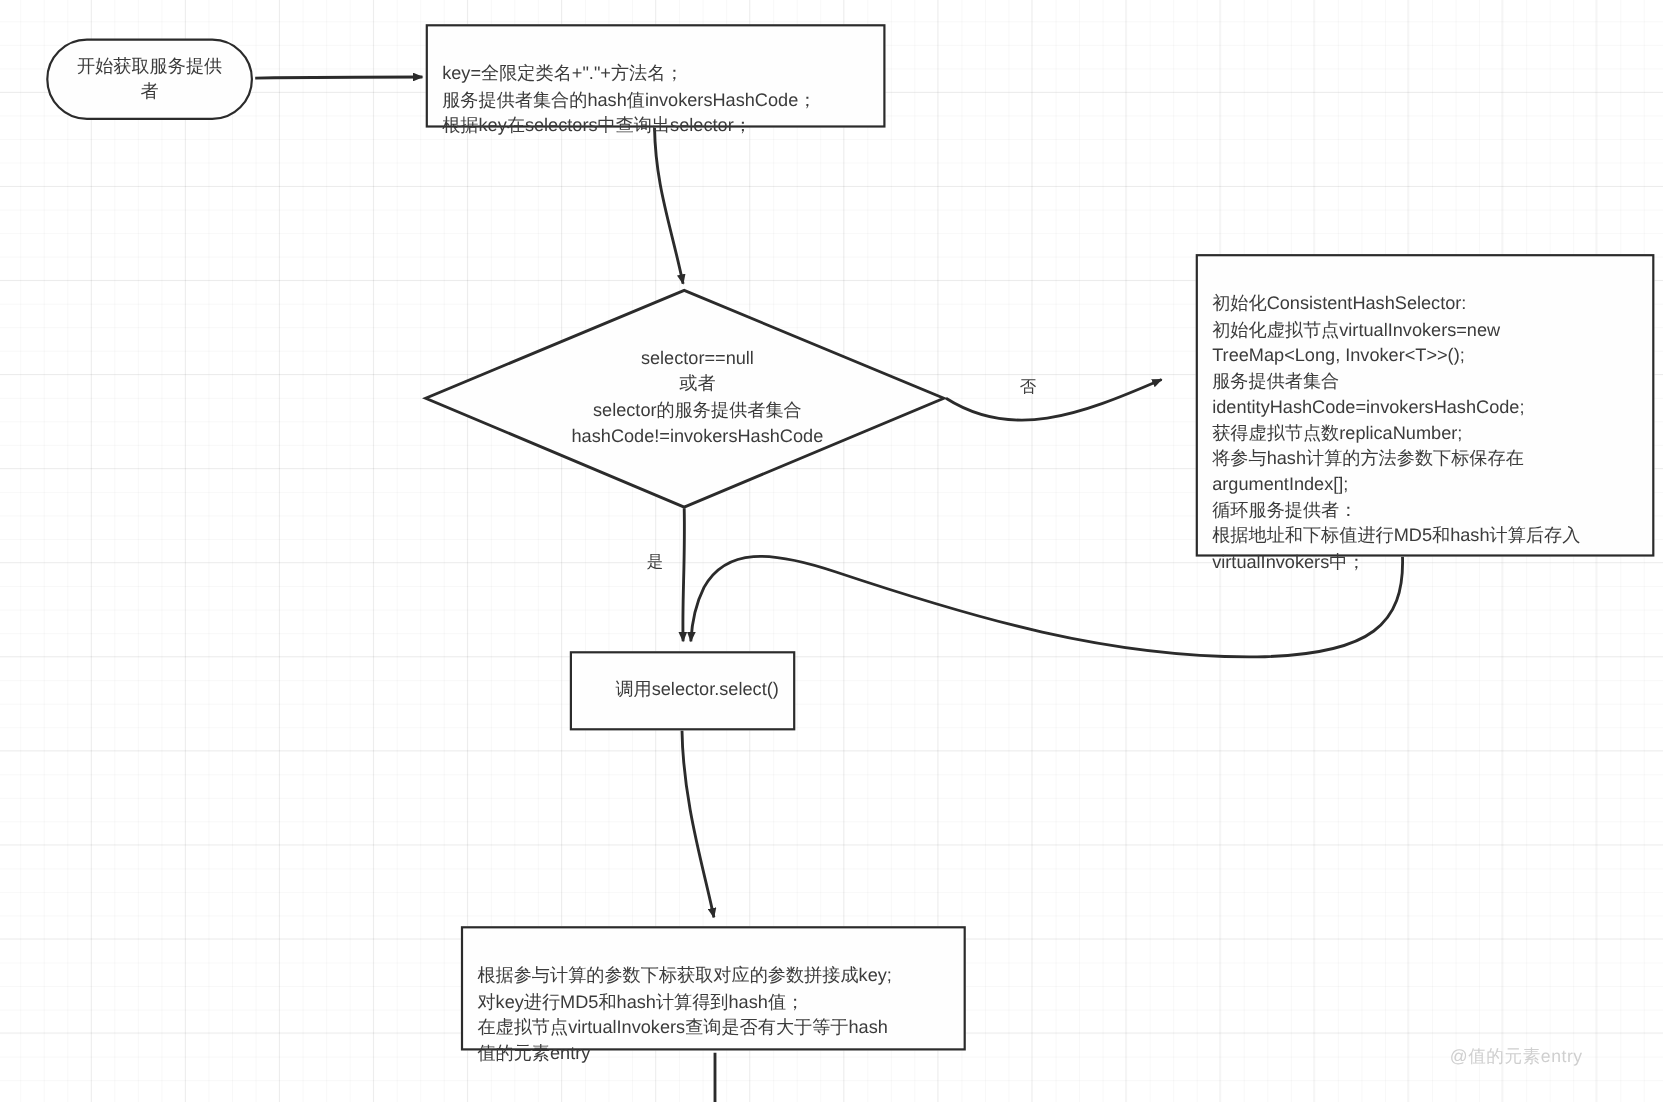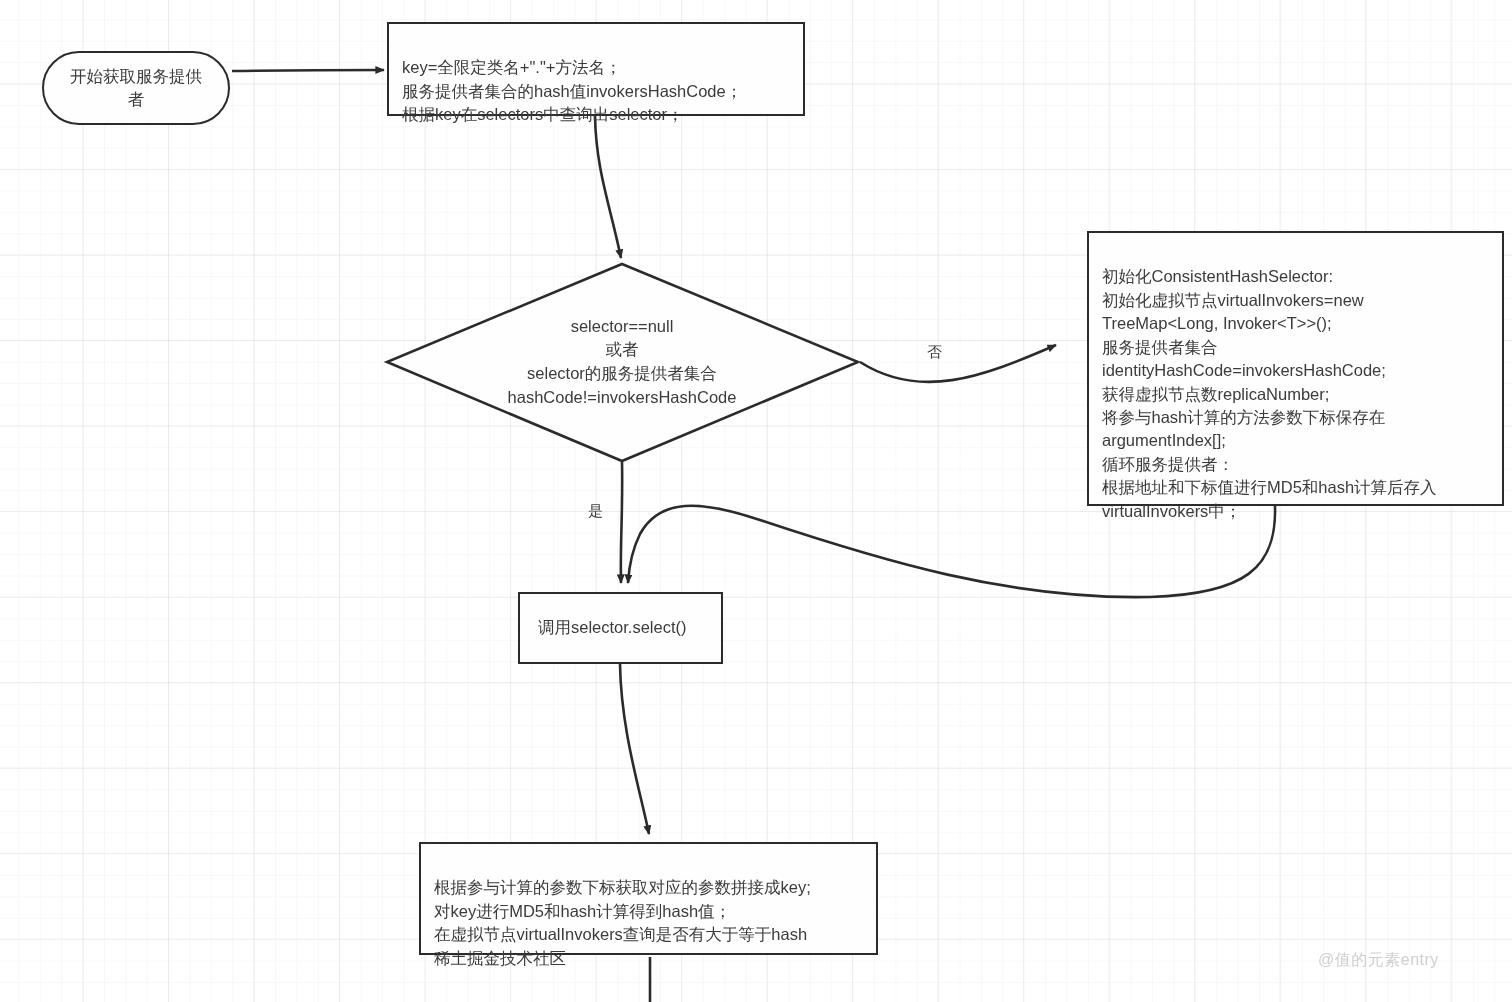--- a/index.html
+++ b/index.html
@@ -111,61 +111,61 @@
 
     <path d="M1275,506 C1277,568 1245,594 1150,597 C1010,600 880,560 760,520 C700,500 660,498 640,534 C632,550 629,566 628,583" fill="none" stroke="#2b2b2b" stroke-width="2.6" marker-end="url(#arrowhead)"></path>
 
     <path d="M620,664 C621,730 640,790 649,834" fill="none" stroke="#2b2b2b" stroke-width="2.6" marker-end="url(#arrowhead)"></path>
 
     <path d="M650,957 L650,1002" fill="none" stroke="#2b2b2b" stroke-width="2.6"></path>
 
     <polygon points="622,264 858,362 622,461 387,362" fill="#fefefe" stroke="#2b2b2b" stroke-width="2.6" stroke-linejoin="miter"></polygon>
   </svg>
 
-  <div class="node node-terminator" style="left:42px; top:51px; width:188px; height:74px;">
+  <div class="node node-terminator" style="left:42px; top:35px; width:188px; height:74px;">
     <span>开始获取服务提供
 者</span>
   </div>
 
   <div class="node node-process" style="left:387px; top:22px; width:418px; height:94px;">
     <span>key=全限定类名+"."+方法名；
 服务提供者集合的hash值invokersHashCode；
 根据key在selectors中查询出selector；</span>
   </div>
 
-  <div class="node-decision-text" style="left:412px; top:300px; width:420px; height:124px;">
+  <div class="node-decision-text" style="left:424px; top:300px; width:420px; height:124px;">
     <span>selector==null
 或者
 selector的服务提供者集合
 hashCode!=invokersHashCode</span>
   </div>
 
   <div class="node node-process" style="left:1059px; top:231px; width:417px; height:275px;margin-left:28px;">
     <span>初始化ConsistentHashSelector:
 初始化虚拟节点virtualInvokers=new
 TreeMap&lt;Long, Invoker&lt;T&gt;&gt;();
 服务提供者集合
 identityHashCode=invokersHashCode;
 获得虚拟节点数replicaNumber;
 将参与hash计算的方法参数下标保存在
 argumentIndex[];
 循环服务提供者：
 根据地址和下标值进行MD5和hash计算后存入
 virtualInvokers中；</span>
   </div>
 
-  <div class="node node-process centered" style="left:518px; top:592px; width:205px; height:72px;">
+  <div class="node node-process centered" style="left:518px; top:592px; width:205px; height:72px;justify-content:flex-end;">
     <span>调用selector.select()</span>
   </div>
 
   <div class="node node-process" style="left:419px; top:842px; width:459px; height:113px;">
     <span>根据参与计算的参数下标获取对应的参数拼接成key;
 对key进行MD5和hash计算得到hash值；
 在虚拟节点virtualInvokers查询是否有大于等于hash
-稀土掘金技术社区</span>
+值的元素entry</span>
   </div>
 
   <div class="edge-label" style="left:588px; top:503px;">
     <span>是</span>
   </div>
 
   <div class="edge-label" style="left:927px; top:344px;">
     <span>否</span>
   </div>
 

